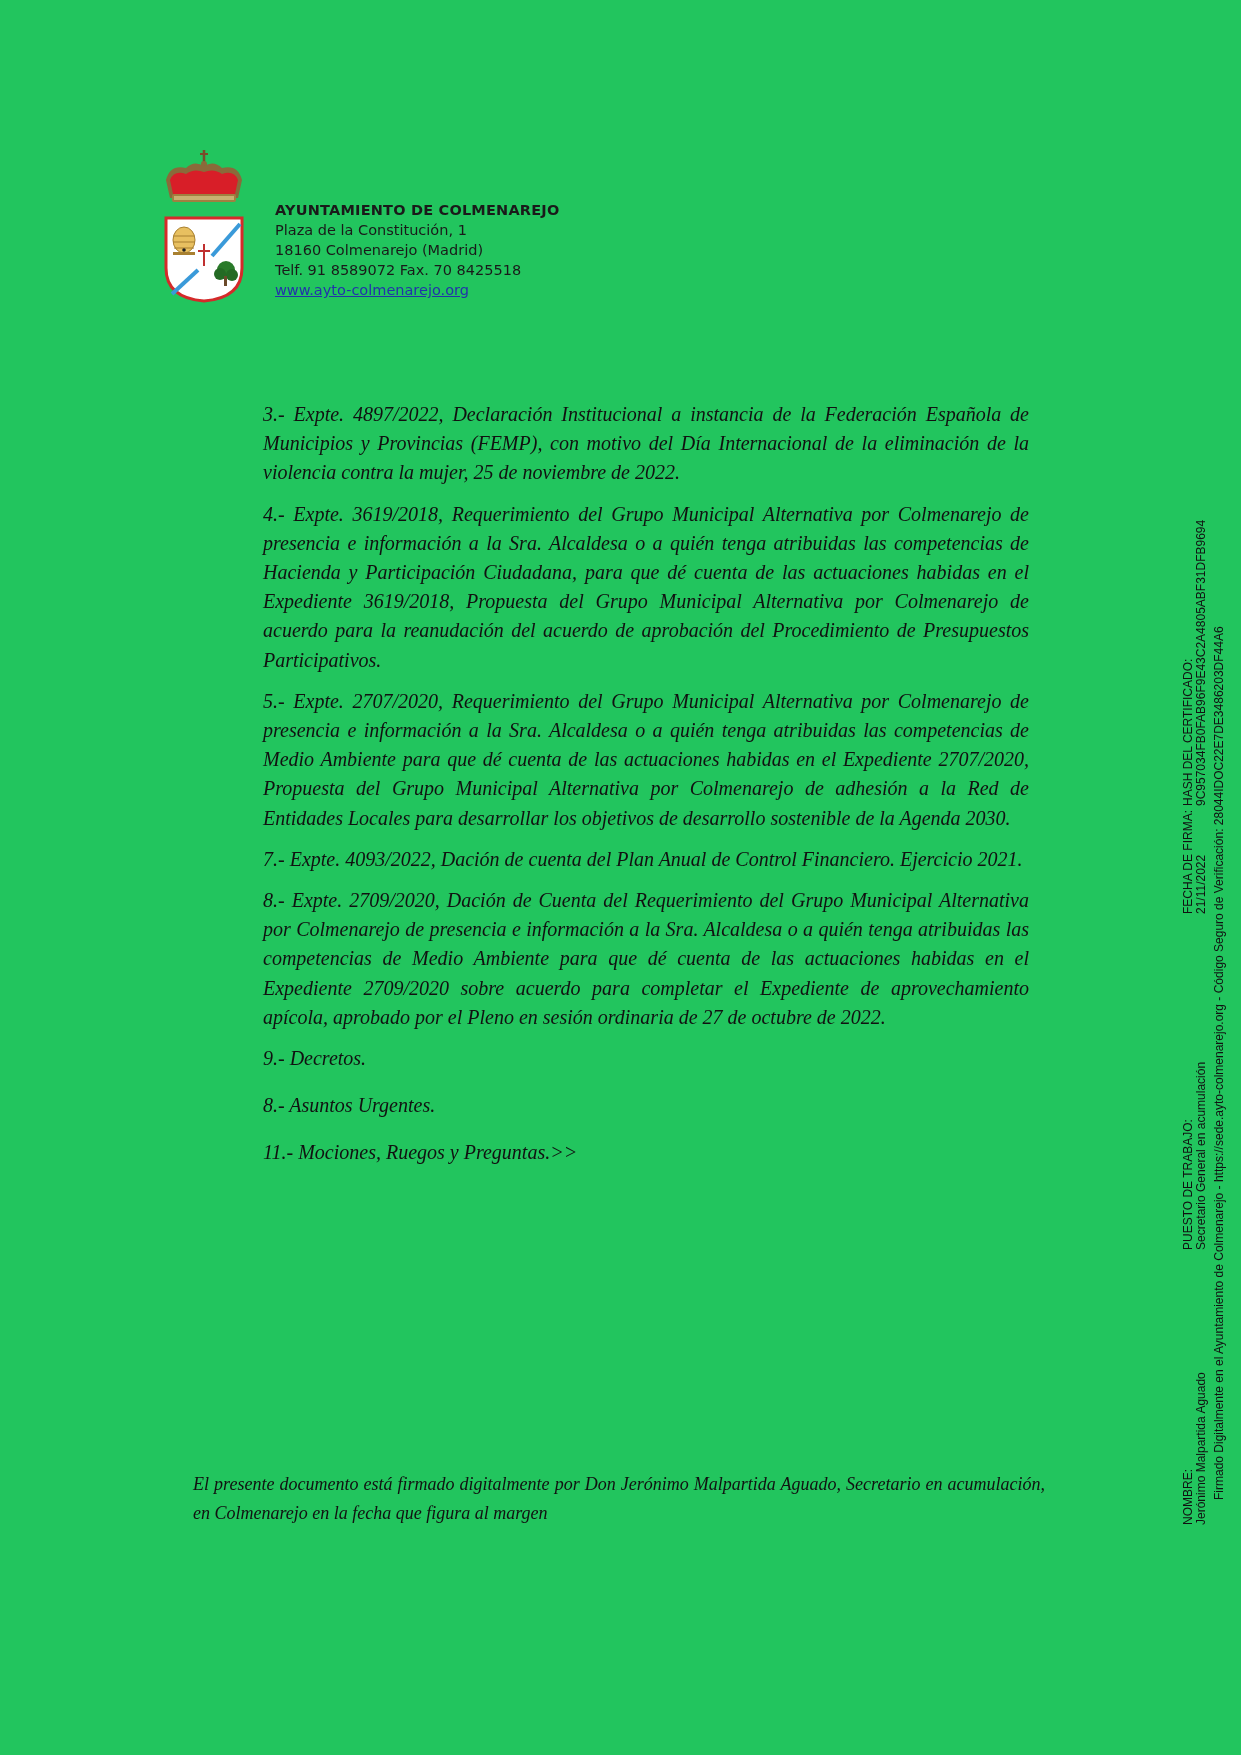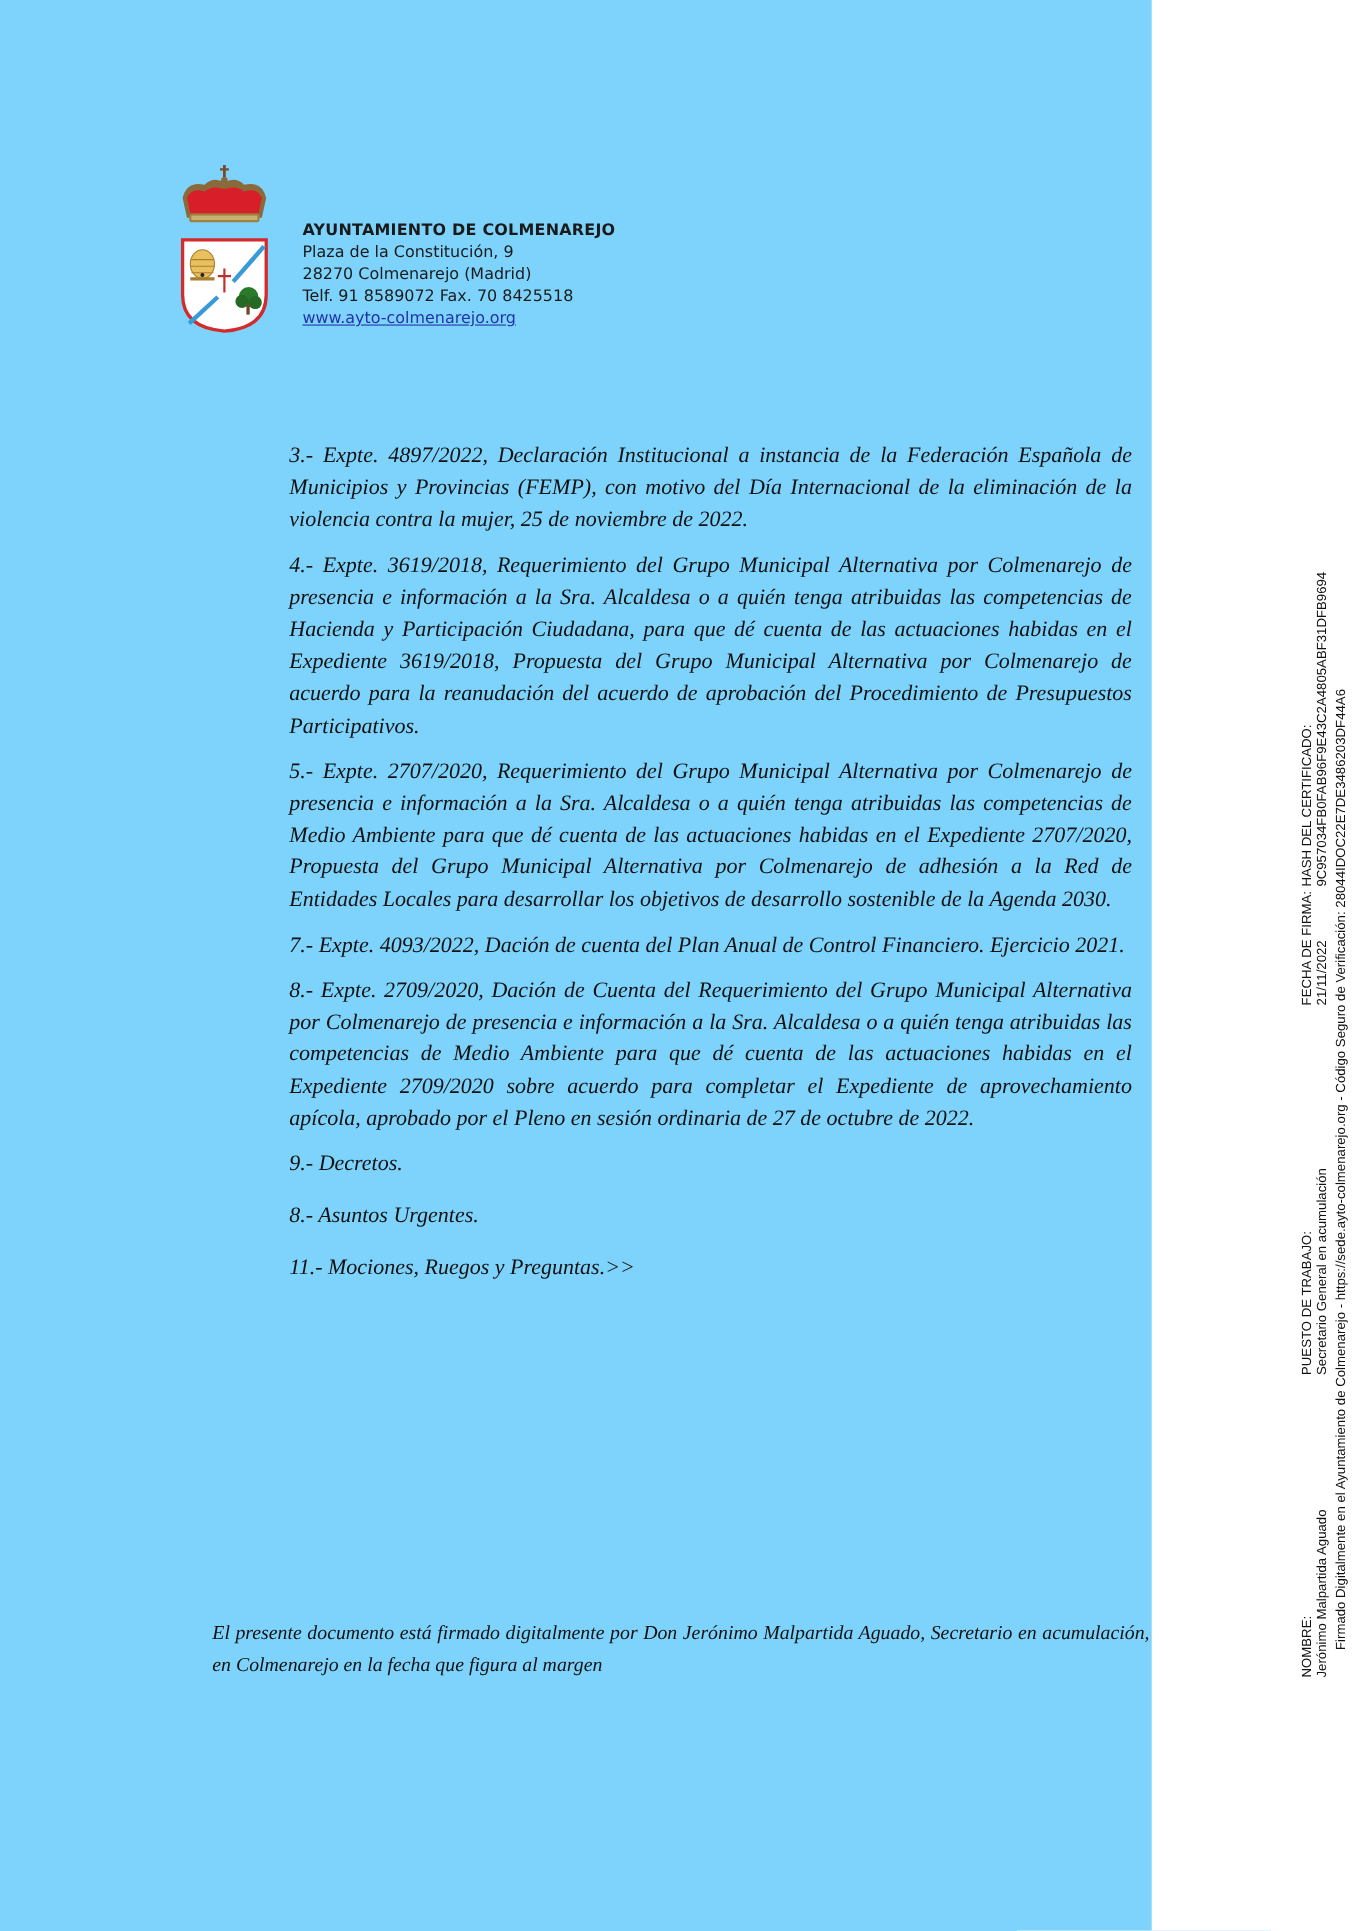--- a/index.html
+++ b/index.html
@@ -1,17 +1,17 @@
 <!DOCTYPE html>
 <html><head>
 <meta charset="utf-8">
 <style>
   html, body { margin: 0; padding: 0; background: #ffffff; }
   body { width: 1241px; height: 1755px; position: relative; overflow: hidden; }
-  .page { position: absolute; left: 0; top: 0; width: 1047px; height: 1755px; background: #7dd3fc; }
+  .page { position: absolute; left: 0; top: 0; width: 1241px; height: 1755px; background: #22c55e; }
 
   
   .logo { position: absolute; left: 160px; top: 148px; width: 88px; height: 155px; }
   .letterhead { position: absolute; left: 275px; top: 200px; font-family: "DejaVu Sans", sans-serif; font-size: 14.5px; line-height: 20px; color: #1a1a1a; }
   .letterhead .org { font-weight: bold; letter-spacing: 0.2px; }
   .letterhead .web { color: #2233aa; text-decoration: underline; }
 
   
   .body { position: absolute; left: 263px; top: 400px; width: 782px; font-family: "Liberation Serif", serif; font-style: italic; font-size: 20px; line-height: 29.2px; color: #111; }
   .body p { margin: 0 16px 12px 0; text-align: justify; }
@@ -55,22 +55,22 @@
     <line x1="38" y1="103" x2="50" y2="103" stroke="#c03030" stroke-width="2"></line>
 
     <circle cx="66" cy="122" r="9" fill="#2a7a2a"></circle>
     <circle cx="60" cy="126" r="6" fill="#246a24"></circle>
     <circle cx="72" cy="127" r="6" fill="#246a24"></circle>
     <rect x="64" y="128" width="3" height="10" fill="#6a4a2a"></rect>
   </svg>
 
   <div class="letterhead">
     <div class="org">AYUNTAMIENTO DE COLMENAREJO</div>
-    <div>Plaza de la Constitución, 9</div>
-    <div>28270 Colmenarejo (Madrid)</div>
+    <div>Plaza de la Constitución, 1</div>
+    <div>18160 Colmenarejo (Madrid)</div>
     <div>Telf. 91 8589072 Fax. 70 8425518</div>
     <div class="web">www.ayto-colmenarejo.org</div>
   </div>
 
   <div class="body">
     <p>3.- Expte. 4897/2022, Declaración Institucional a instancia de la Federación Española de Municipios y Provincias (FEMP), con motivo del Día Internacional de la eliminación de la violencia contra la mujer, 25 de noviembre de 2022.</p>
     <p>4.- Expte. 3619/2018, Requerimiento del Grupo Municipal Alternativa por Colmenarejo de presencia e información a la Sra. Alcaldesa o a quién tenga atribuidas las competencias de Hacienda y Participación Ciudadana,  para que dé cuenta de las actuaciones habidas en el Expediente 3619/2018, Propuesta del Grupo Municipal Alternativa por Colmenarejo de acuerdo para la reanudación del acuerdo de aprobación del Procedimiento de Presupuestos Participativos.</p>
     <p>5.- Expte. 2707/2020, Requerimiento del Grupo Municipal Alternativa por Colmenarejo de presencia e información a la Sra. Alcaldesa o a quién tenga atribuidas las competencias de Medio Ambiente para que dé cuenta de las actuaciones habidas en el Expediente 2707/2020, Propuesta del Grupo Municipal Alternativa por Colmenarejo de adhesión a la Red de Entidades Locales para desarrollar los objetivos de desarrollo sostenible de la Agenda 2030.</p>
     <p>7.- Expte. 4093/2022, Dación de cuenta del Plan Anual de Control Financiero. Ejercicio 2021.</p>
     <p>8.- Expte. 2709/2020, Dación de Cuenta del Requerimiento del Grupo Municipal Alternativa por Colmenarejo de presencia e información a la Sra. Alcaldesa o a quién tenga atribuidas las competencias de Medio Ambiente para que dé cuenta de las actuaciones habidas en el Expediente 2709/2020 sobre acuerdo para completar el Expediente de aprovechamiento apícola, aprobado por el Pleno en sesión ordinaria de 27 de octubre de 2022.</p>

